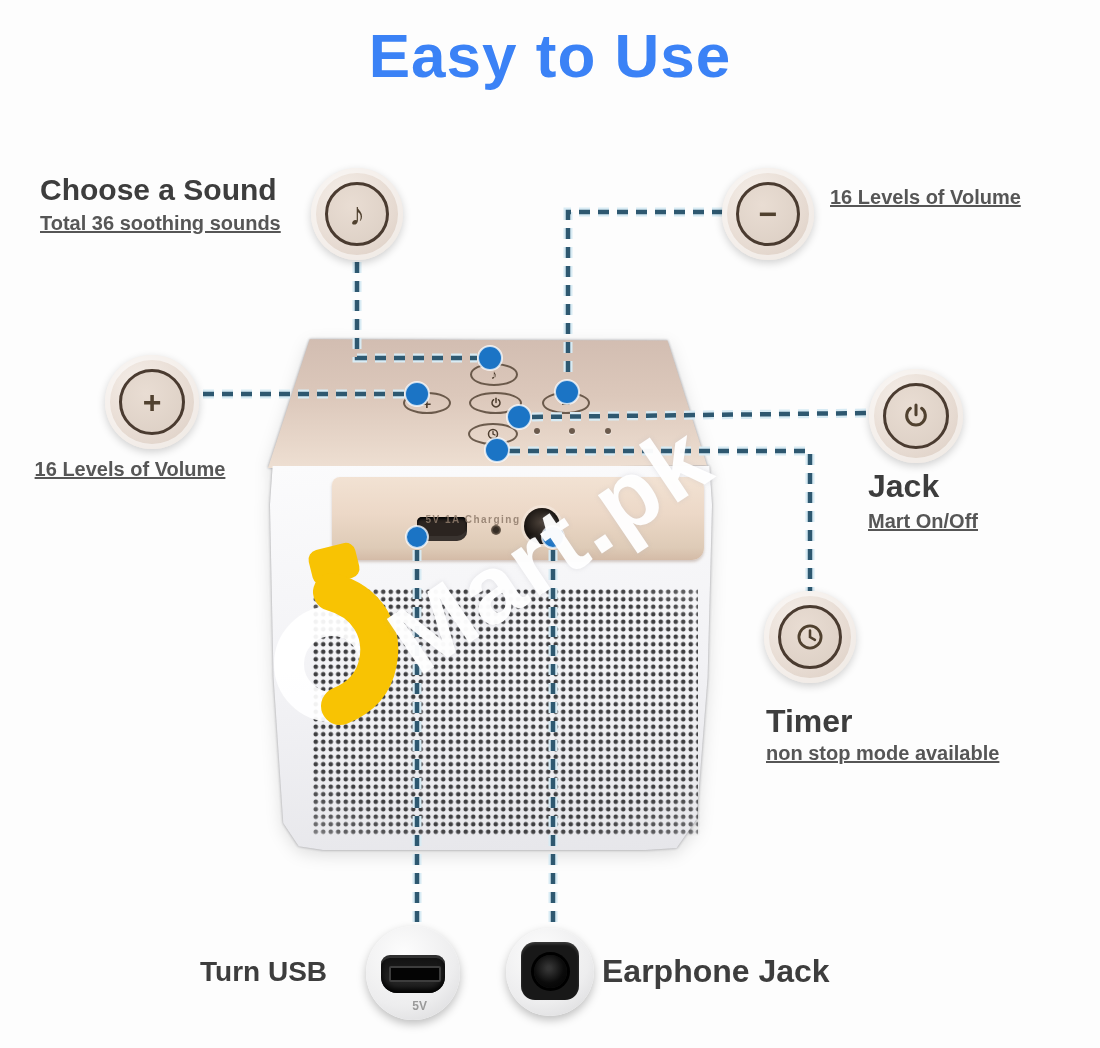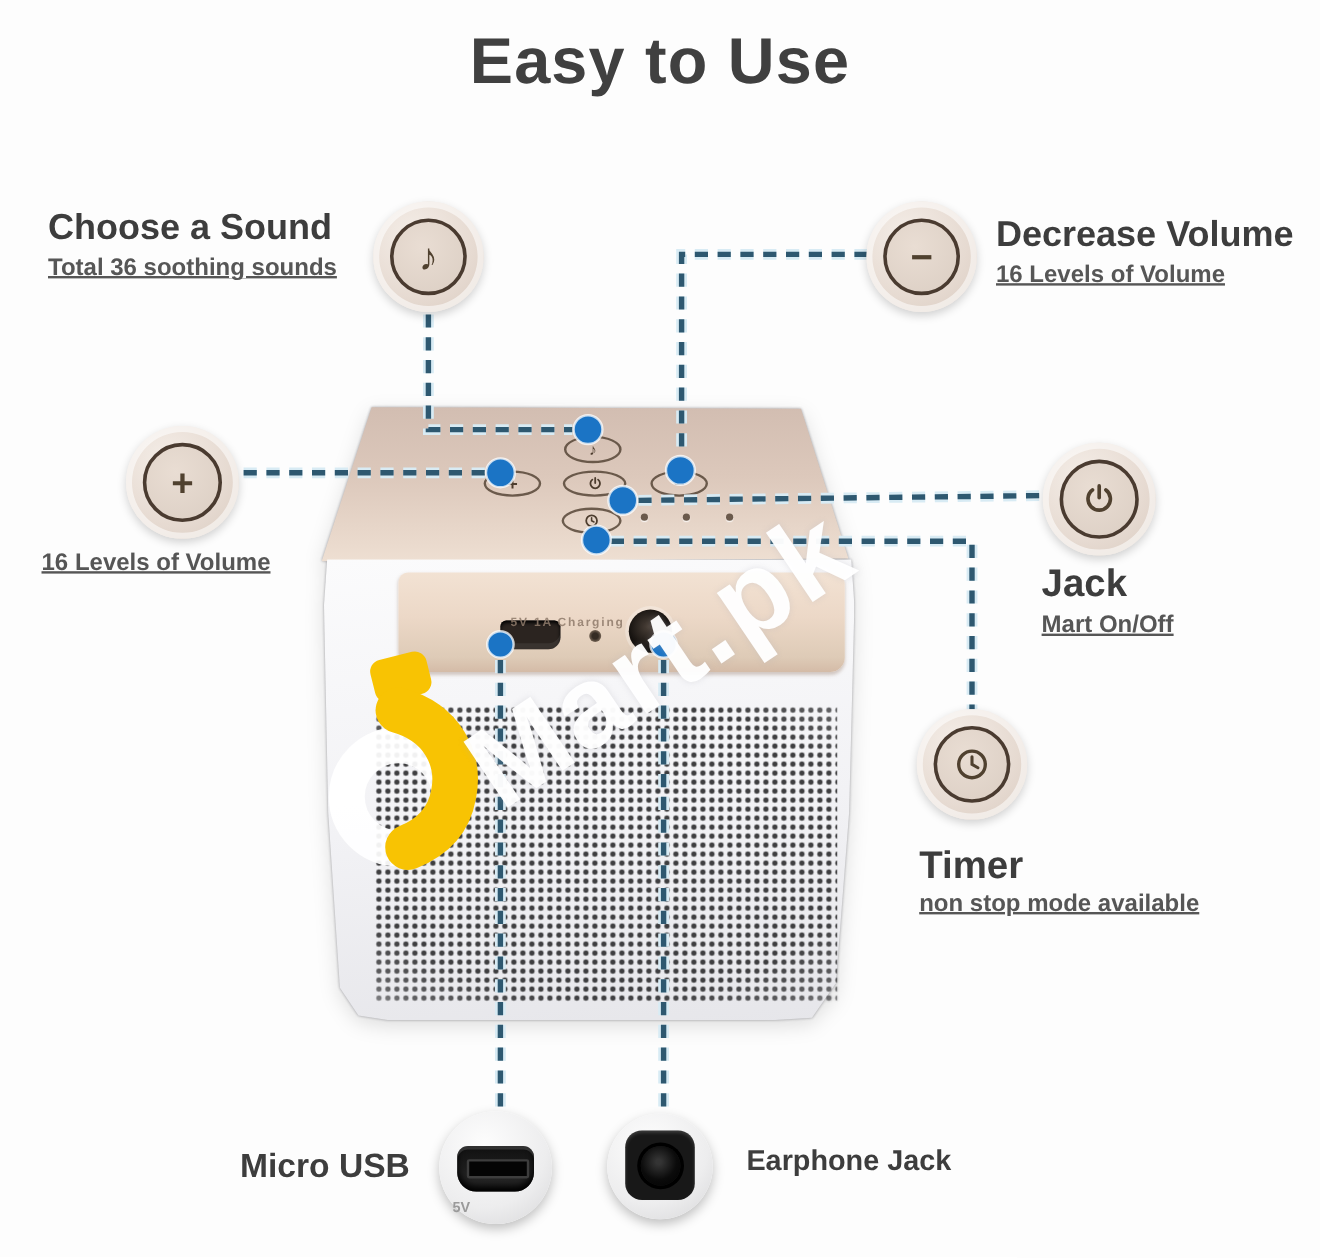--- a/index.html
+++ b/index.html
@@ -1,22 +1,22 @@
 <!DOCTYPE html>
 <html><head>
 <meta charset="utf-8">
 <style>
   html,body{margin:0;padding:0;background:#fff;}
   #canvas{position:relative;width:1100px;height:1048px;background:#fdfdfd;overflow:hidden;
           font-family:"Liberation Sans",sans-serif;}
   .abs{position:absolute;}
 
   
-  .title{left:0;right:0;top:20px;text-align:center;font-size:54px;font-weight:bold;
-         color:#404040;letter-spacing:1px;}
+  .title{left:0;right:0;top:20px;text-align:center;font-size:62px;font-weight:bold;
+         color:#3b82f6;letter-spacing:1px;}
 
   
   .device-wrap{inset:0;filter:drop-shadow(0 0 1.5px rgba(120,120,125,.7)) drop-shadow(0 5px 8px rgba(0,0,0,.12));}
   .top-face{left:268px;top:338px;width:439px;height:130px;
             background:linear-gradient(180deg,#d2bdb1 0%,#dcc8bb 45%,#eedfd2 100%);
             clip-path:polygon(9.5% 1%,91% 2%,100% 98%,0% 100%);}
   .front-face{left:270px;top:466px;width:442px;height:384px;
             background:linear-gradient(175deg,#fbfbfc 0%,#f2f2f5 55%,#e6e6ea 100%);
             clip-path:polygon(0.6% 0%,99.4% 0%,100% 10%,99% 55%,96.5% 92%,92% 99.5%,85% 100%,12% 100%,6.5% 99%,3% 93%,0.8% 55%,0% 10%);}
   .strip{left:332px;top:477px;width:372px;height:83px;border-radius:8px 10px 12px 16px;
@@ -64,21 +64,21 @@
   .blk{white-space:nowrap;}
 
   
   .port-photo{border-radius:50%;
      background:radial-gradient(circle at 40% 30%,#fdfdfd,#ededee 60%,#d6d6d8 100%);
      box-shadow:0 4px 10px rgba(0,0,0,.25);}
   .usb-conn{left:381px;top:955px;width:64px;height:38px;border-radius:9px 9px 16px 16px;
      background:linear-gradient(#101010,#2c2c2c);
      box-shadow:inset 0 3px 0 rgba(255,255,255,.14),inset 0 -5px 6px #000;}
   .usb-slot{left:389px;top:966px;width:48px;height:12px;background:#040404;border:2px solid #3d3d3d;border-radius:2px;}
-  .usb-5v{left:377px;top:999px;width:60px;text-align:left;font-size:12px;color:#9a9a9a;font-weight:bold;}
+  .usb-5v{left:367px;top:999px;width:60px;text-align:right;font-size:12px;color:#9a9a9a;font-weight:bold;}
   .jack-body{left:521px;top:942px;width:58px;height:58px;border-radius:14px;background:#181818;
      box-shadow:inset 0 2px 3px rgba(255,255,255,.16);}
   .jack-hole2{left:534px;top:955px;width:33px;height:33px;border-radius:50%;
      background:radial-gradient(circle at 45% 40%,#343434 8%,#0b0b0b 55%,#000 100%);
      box-shadow:0 0 0 3px #000;}
 
   
   .wm-ring{left:274px;top:606px;width:116px;height:116px;border-radius:50%;box-sizing:border-box;
            border:30px solid rgba(255,255,255,.93);}
   .wm-text{left:400px;top:602px;height:96px;font-size:96px;font-weight:bold;line-height:96px;
@@ -186,40 +186,39 @@
       </svg>
     </div>
   </div>
 
   <div class="abs blk" style="left:40px;top:174px;width:270px;">
     <div class="h">Choose a Sound</div>
     <div class="s">Total 36 soothing sounds</div>
   </div>
 
   <div class="abs blk" style="left:830px;top:180px;">
-    <div class="h">Decrease Volume</div>
     <div class="s">16 Levels of Volume</div>
   </div>
 
   <div class="abs blk" style="left:20px;top:452px;width:220px;text-align:center;">
     <div class="s">16 Levels of Volume</div>
   </div>
 
   <div class="abs blk" style="left:868px;top:470px;">
     <div class="h" style="font-size:32px;">Jack</div>
     <div class="s">Mart On/Off</div>
   </div>
 
   <div class="abs blk" style="left:766px;top:705px;">
     <div class="h" style="font-size:32px;">Timer</div>
     <div class="s" style="margin-top:2px;">non stop mode available</div>
   </div>
 
-  <div class="abs blk h" style="left:200px;top:957px;font-size:28px;">Micro USB</div>
-  <div class="abs blk h" style="left:622px;top:955px;font-size:24px;">Earphone Jack</div>
+  <div class="abs blk h" style="left:200px;top:957px;font-size:28px;">Turn USB</div>
+  <div class="abs blk h" style="left:602px;top:955px;font-size:32px;">Earphone Jack</div>
 
   <div class="abs port-photo" style="left:366px;top:926px;width:94px;height:94px;"></div>
   <div class="abs usb-conn"></div>
   <div class="abs usb-slot"></div>
   <div class="abs usb-5v">5V</div>
 
   <div class="abs port-photo" style="left:506px;top:928px;width:88px;height:88px;"></div>
   <div class="abs jack-body"></div>
   <div class="abs jack-hole2"></div>
 

